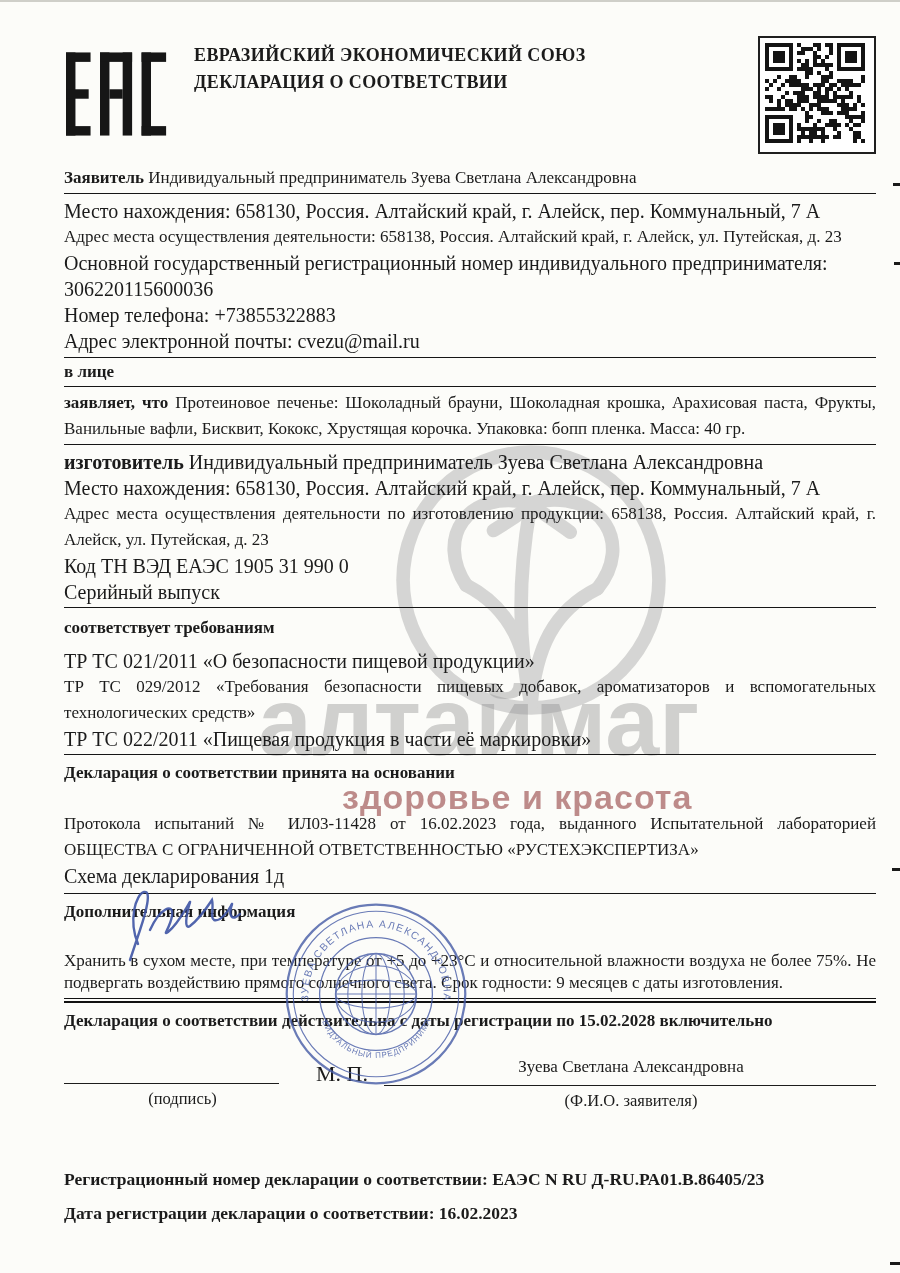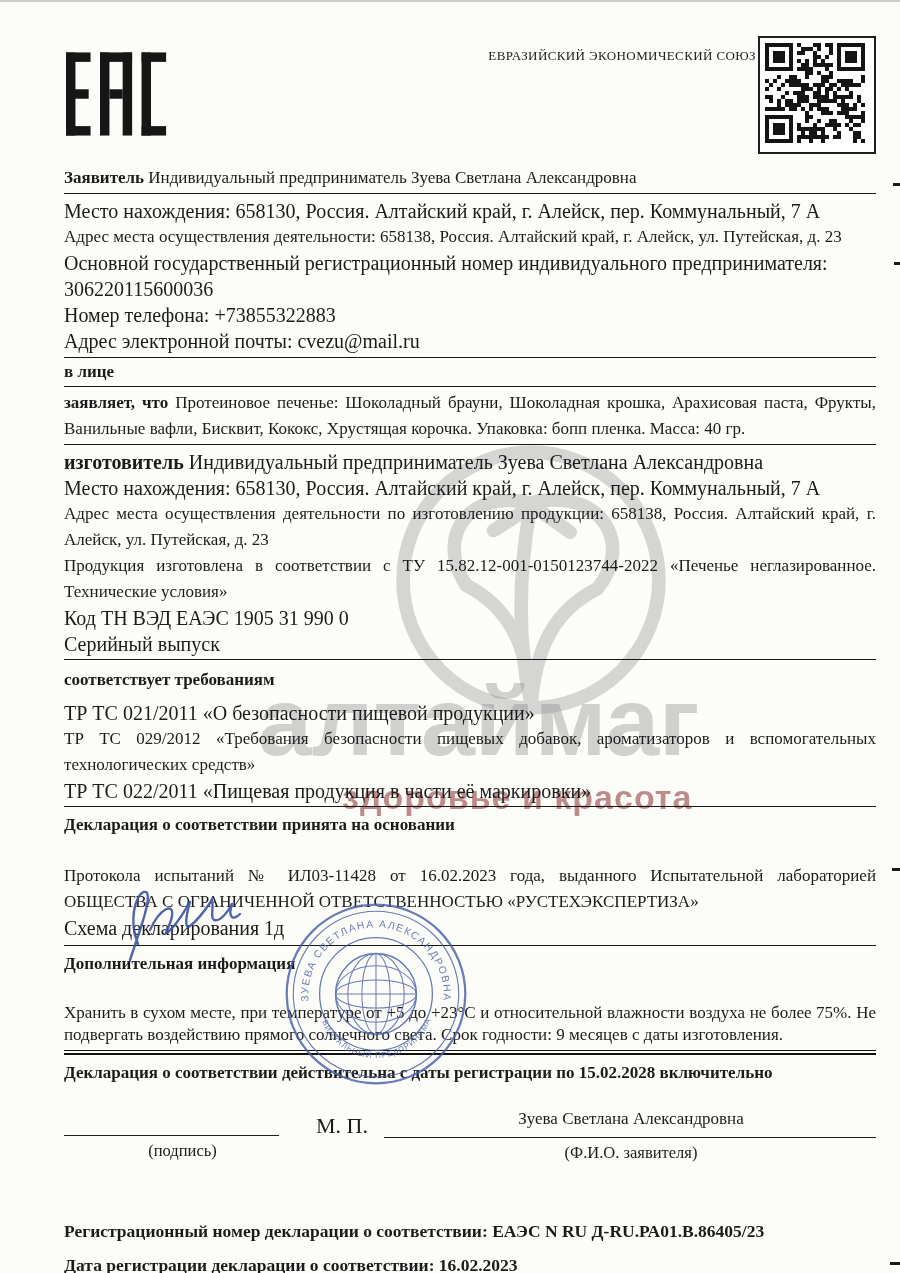--- a/index.html
+++ b/index.html
@@ -12,22 +12,22 @@
   .wm-layer{position:absolute;inset:0;z-index:0;pointer-events:none;margin-left:36px;}
   .content{position:relative;z-index:1;padding:36px 24px 0 64px;}
   .over-layer{position:absolute;inset:0;z-index:2;pointer-events:none;}
   .artifacts{position:absolute;inset:0;z-index:3;pointer-events:none;}
 
   
   .hdr{position:relative;height:130px;}
   .eac-logo{position:absolute;left:2px;top:16px;width:102px;height:84px;}
   .qr-box{position:absolute;right:0px;top:0px;width:104px;height:104px;
           border:2px solid #1f1f1f;background:#fff;padding:5px;}
-  .hdr-title{text-align:right;padding:6px 120px 0 130px;font-weight:normal;
-             font-size:13px;line-height:27px;letter-spacing:.4px;}
+  .hdr-title{text-align:left;padding:6px 120px 0 130px;font-weight:bold;
+             font-size:18px;line-height:27px;letter-spacing:.4px;}
 
   
   .row{line-height:24px;font-size:17px;}
   .b{font-weight:bold;}
   .p{margin:0;font-size:17px;line-height:26px;text-align:justify;}
   .pl{margin:0;font-size:20px;line-height:26px;}
   .tight{line-height:22px;}
   .rule{height:0;border:none;border-top:1.7px solid #161616;margin:0;}
   .rule2{height:2px;border:none;border-top:1.5px solid #111;border-bottom:2.6px solid #111;margin:0;}
   .mt2{margin-top:2px;}.mt3{margin-top:3px;}.mt4{margin-top:4px;}
@@ -96,20 +96,21 @@
             <rect x="60" y="0" width="10" height="88"></rect>
           <rect x="36" y="0" width="34" height="10"></rect>
             <rect x="46" y="39" width="14" height="10"></rect>
           <rect x="80" y="0" width="10" height="88"></rect>
             <rect x="80" y="0" width="26" height="10"></rect>
           <rect x="80" y="78" width="26" height="10"></rect>
         </g>
       </svg>
       <div class="hdr-title">
         <div>ЕВРАЗИЙСКИЙ ЭКОНОМИЧЕСКИЙ СОЮЗ</div>
+        <div>ДЕКЛАРАЦИЯ О СООТВЕТСТВИИ</div>
       </div>
       <div class="qr-box">
         <svg viewBox="0 0 100 100" width="100" height="100">
             <g fill="#141414">
               <rect x="32" y="0" width="4" height="4"></rect>
               <rect x="48" y="0" width="4" height="4"></rect>
               <rect x="52" y="0" width="4" height="4"></rect>
               <rect x="60" y="0" width="4" height="4"></rect>
               <rect x="64" y="0" width="4" height="4"></rect>
               <rect x="36" y="4" width="4" height="4"></rect>
@@ -361,21 +362,20 @@
     </p>
     <hr class="rule mt2">
 
     <div class="mt4">
       <p class="pl">
         <span class="b">изготовитель</span>
         <span>Индивидуальный предприниматель Зуева Светлана Александровна</span>
       </p>
       <p class="pl">Место нахождения: 658130, Россия. Алтайский край, г. Алейск, пер. Коммунальный, 7 А</p>
       <p class="p">Адрес места осуществления деятельности по изготовлению продукции: 658138, Россия. Алтайский край, г. Алейск, ул. Путейская, д. 23</p>
-      <p class="p">Продукция изготовлена в соответствии с ТУ 15.82.12-001-0150123744-2022 «Печенье неглазированное. Технические условия»</p>
       <p class="pl">Код ТН ВЭД ЕАЭС 1905 31 990 0</p>
       <p class="pl">Серийный выпуск</p>
     </div>
     <hr class="rule mt2">
 
     <div class="row b mt8">соответствует требованиям</div>
     <div class="mt8">
       <p class="pl">ТР ТС 021/2011 «О безопасности пищевой продукции»</p>
       <p class="p">ТР ТС 029/2012 «Требования безопасности пищевых добавок, ароматизаторов и вспомогательных технологических средств»</p>
       <p class="pl">ТР ТС 022/2011 «Пищевая продукция в части её маркировки»</p>

